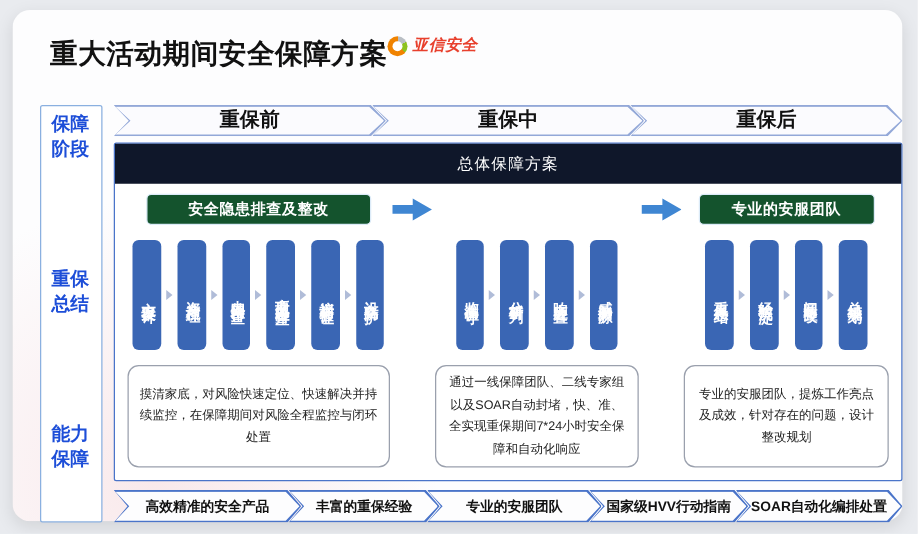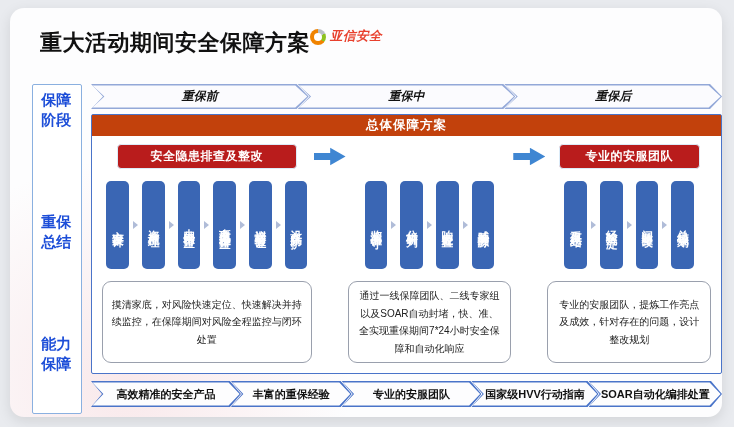--- a/index.html
+++ b/index.html
@@ -22,26 +22,26 @@
   .side-lab{width:2.1em;text-align:left;font-size:15px;font-weight:800;color:#1d4ed8;line-height:1.3;}
   .content{display:flex;flex-direction:column;}
   
   .chevrow{display:flex;height:25px;margin-bottom:5px;}
   .chev{position:relative;flex:1;}
   .chev + .chev{margin-left:-11px;}
   .chev .co{position:absolute;inset:0;background:#93a8d8;
      clip-path:polygon(0 0,calc(100% - 12px) 0,100% 50%,calc(100% - 12px) 100%,0 100%,12px 50%);}
   .chev .ci{position:absolute;inset:1.4px;background:#fbfbfe;
      clip-path:polygon(0 0,calc(100% - 12px) 0,100% 50%,calc(100% - 12px) 100%,0 100%,12px 50%);}
-  .chev .ct{position:absolute;inset:0;display:flex;align-items:center;justify-content:center;font-size:12px;font-weight:800;color:#111;font-style:italic;}
+  .chev .ct{position:absolute;inset:0;display:flex;align-items:center;justify-content:center;font-size:16px;font-weight:800;color:#111;}
   
   .mainbox{border:1.5px solid #4a74c9;background:#fff;border-radius:2px;}
-  .banner{height:21px;background:#c2410c;color:#fff;font-size:12.5px;font-weight:700;display:flex;align-items:center;justify-content:center;letter-spacing:1px;}
+  .banner{height:32px;background:#0f172a;color:#fff;font-size:12.5px;font-weight:400;display:flex;align-items:center;justify-content:center;letter-spacing:1px;}
   .secgrid{display:grid;grid-template-columns:1.28fr 36px 1fr 36px 1fr;padding:8px 10px 10px 10px;}
-  .subhdr{grid-row:1;align-self:center;justify-self:center;width:86%;box-sizing:border-box;background:#b91c1c;border:1.5px solid #dcebf8;border-radius:4px;color:#fff;font-size:12px;font-weight:800;text-align:center;padding:3px 2px;letter-spacing:.5px;}
+  .subhdr{grid-row:1;align-self:center;justify-self:center;width:86%;box-sizing:border-box;background:#14532d;border:1.5px solid #dcebf8;border-radius:4px;color:#fff;font-size:12px;font-weight:800;text-align:center;padding:3px 2px;letter-spacing:.5px;}
   .blkarrow{grid-row:1;align-self:center;justify-self:center;width:32px;height:22px;background:#3f86d2;
      clip-path:polygon(0 34%,52% 34%,52% 10%,100% 50%,52% 90%,52% 66%,0 66%);}
   .pillrow{grid-row:2;display:flex;align-items:center;justify-content:center;gap:4px;margin-top:12px;}
   .pill{background:#3a66b4;border-radius:5px;height:88px;display:flex;align-items:center;justify-content:center;padding:0 5px;}
   .pill span{writing-mode:vertical-rl;color:#fff;font-size:11.5px;font-weight:700;letter-spacing:2px;line-height:1.1;}
   .parrow{width:0;height:0;border-left:5px solid #b0bcd8;border-top:4px solid transparent;border-bottom:4px solid transparent;flex:none;}
   .descrow{grid-row:3;margin-top:12px;justify-self:stretch;display:flex;}
   .desc{flex:1;border:1px solid #9aa0ad;border-radius:9px;background:#fff;color:#222;font-size:10px;line-height:1.75;text-align:center;display:flex;align-items:center;justify-content:center;padding:5px 8px;min-height:48px;}
   
   .caprow{display:flex;gap:16px;margin-top:8px;height:27px;}

